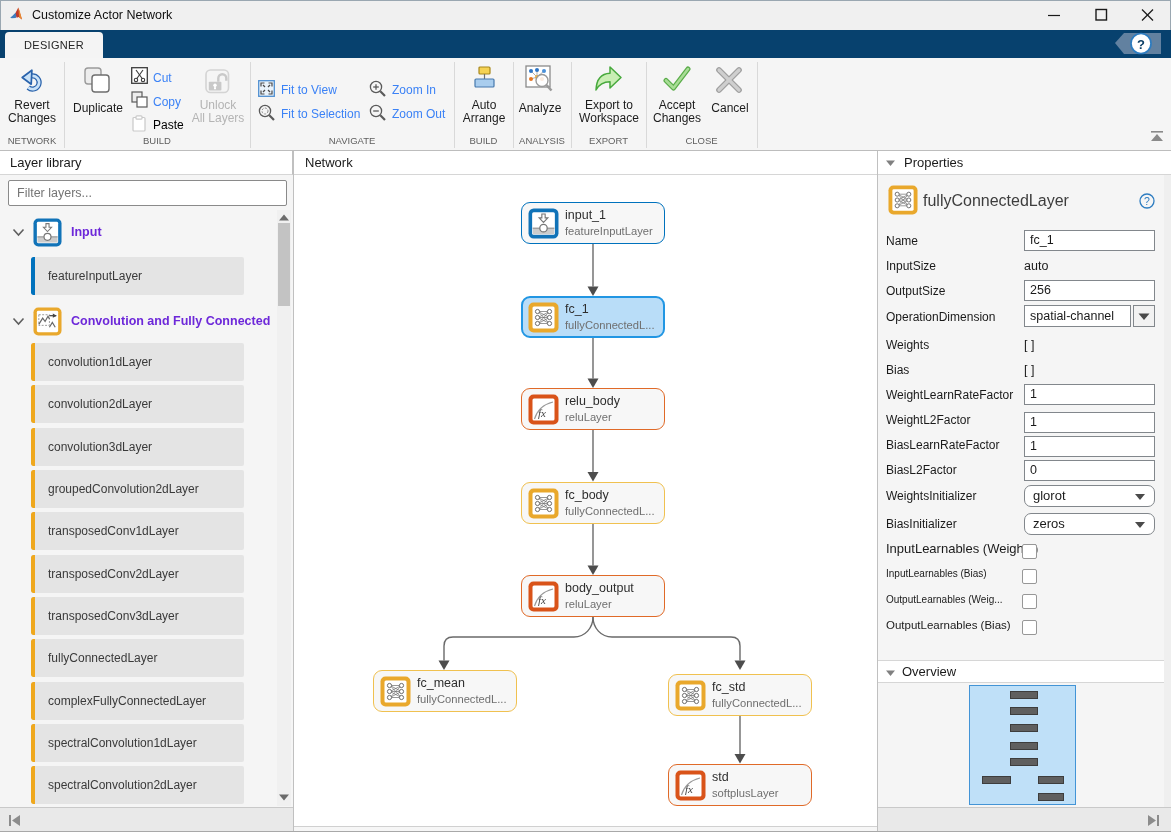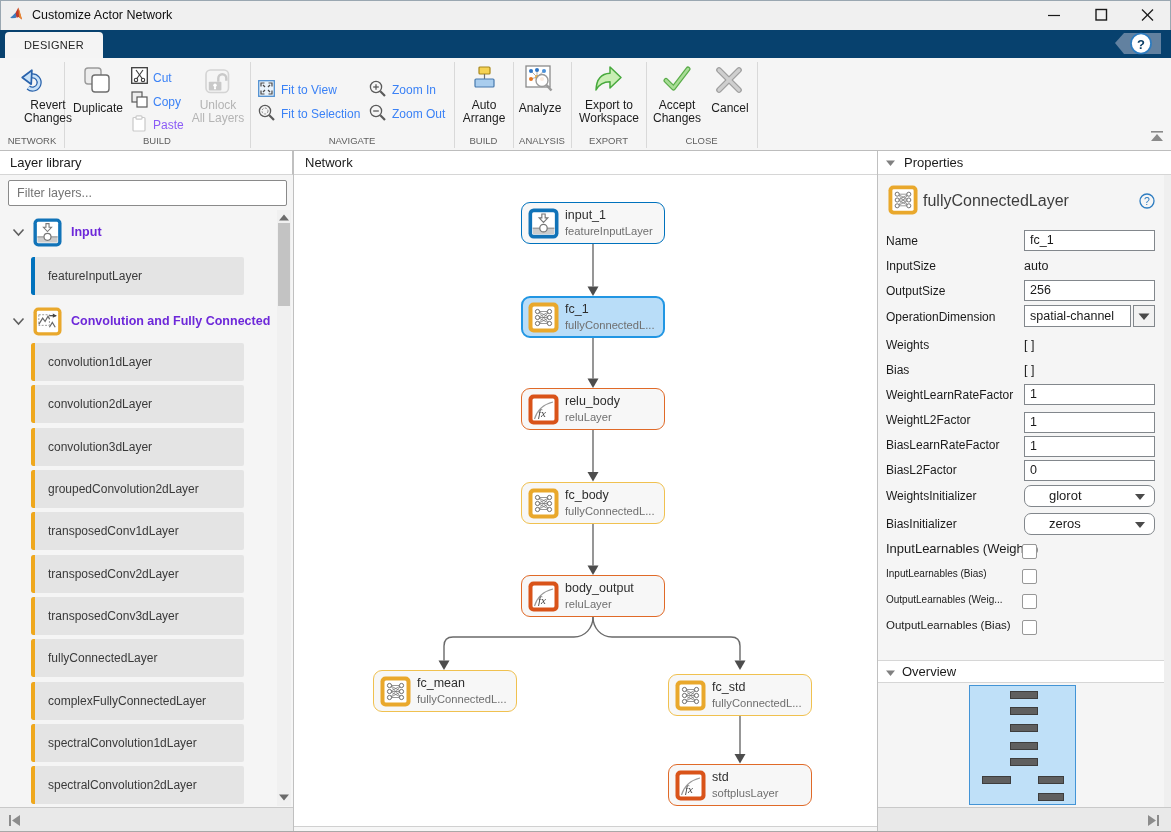--- a/index.html
+++ b/index.html
@@ -42,21 +42,21 @@
 .node.yellow { border-color:#f0c150; }
 .node.blue { border-color:#0072bd; }
 .node.sel { background:#b9ddf8; border:2.5px solid #2196e3; }
 .node .nicon { position:absolute; left:6px; top:5px; width:31px; height:31px; }
 .node .t1 { position:absolute; left:43px; top:5px; font-size:12.5px; color:#2e2e2e; }
 .node .t2 { position:absolute; left:43px; top:22px; font-size:11.2px; color:#6f6f6f; white-space:nowrap; }
 
 .plabel { position:absolute; left:886px; font-size:12px; color:#1a1a1a; }
 .pvalue { position:absolute; left:1024px; font-size:12.5px; color:#1a1a1a; }
 .pinput { position:absolute; left:1024px; width:131px; height:21px; background:#fff; border:1px solid #82878c; font-size:12.5px; color:#1a1a1a; line-height:19px; padding-left:5px; }
-.combo { position:absolute; left:1024px; width:131px; height:22px; background:#fff; border:1px solid #82878c; border-radius:7px; font-size:13px; color:#1a1a1a; line-height:20px; padding-left:24px; }
+.combo { position:absolute; left:1024px; width:131px; height:22px; background:#fff; border:1px solid #82878c; border-radius:7px; font-size:13px; color:#1a1a1a; line-height:20px; padding-left:8px; }
 .combo::after { content:""; position:absolute; right:9px; top:8px; border-left:5px solid transparent; border-right:5px solid transparent; border-top:6px solid #4a4a4a; }
 .cbox { position:absolute; left:1022px; width:15px; height:15px; background:#fff; border:1px solid #979797; border-radius:2px; }
 </style>
 </head>
 <body>
 
 <div class="abs" id="titlebar"></div>
 <svg class="abs" style="left:9px;top:6px" width="17" height="17" viewBox="0 0 17 17">
   <path d="M1.2 11.2 C3.6 10.4 4.6 8.6 6.6 6.8 L8.7 8.9 6.6 12.1 2.6 12.3 Z" fill="#3f7dbe"></path>
   <path d="M6.6 6.8 L9.3 1.4 13 13.4 9.8 11 7.6 11.8 Z" fill="#c0392b"></path>
@@ -95,21 +95,21 @@
 <div class="glabel" style="left:454px;width:59px">BUILD</div>
 <div class="glabel" style="left:513px;width:58px">ANALYSIS</div>
 <div class="glabel" style="left:571px;width:75px">EXPORT</div>
 <div class="glabel" style="left:646px;width:111px">CLOSE</div>
 
 <svg class="abs" style="left:19px;top:66px" width="27" height="27" viewBox="0 0 27 27">
   <path d="M9.26 21.56 A 6.6 6.6 0 1 0 12.92 9.93" fill="none" stroke="#2a63ac" stroke-width="5.2"></path>
   <path d="M9.26 21.56 A 6.6 6.6 0 1 0 12.92 9.93" fill="none" stroke="#c9e2f8" stroke-width="2.7"></path>
   <polygon points="3.2,11.5 12.9,4.2 12.2,18.2" fill="#c9e2f8" stroke="#2a63ac" stroke-width="1.7" stroke-linejoin="round"></polygon>
 </svg>
-<div class="btxt" style="left:18px;top:98.5px;width:60px">Revert<br>Changes</div>
+<div class="btxt" style="left:2px;top:98.5px;width:60px">Revert<br>Changes</div>
 
 <svg class="abs" style="left:83px;top:66px" width="28" height="28" viewBox="0 0 28 28">
   <rect x="2" y="2" width="16" height="16" rx="3" fill="#ededed" stroke="#9a9a9a" stroke-width="1.4"></rect>
   <rect x="9" y="9" width="17" height="17" rx="3" fill="#fff" stroke="#6e6e6e" stroke-width="1.4"></rect>
 </svg>
 <div class="btxt" style="left:67px;top:102px;width:62px">Duplicate</div>
 
 <svg class="abs" style="left:131px;top:67px" width="17" height="17" viewBox="0 0 17 17">
   <rect x="0.7" y="0.7" width="15.6" height="15.6" fill="#fff" stroke="#3c3c3c" stroke-width="1.3"></rect>
   <line x1="5" y1="3" x2="11.5" y2="12" stroke="#3c3c3c" stroke-width="1.1"></line>
@@ -120,21 +120,21 @@
 <div class="small-row" style="left:153px;top:71px">Cut</div>
 <svg class="abs" style="left:131px;top:91px" width="17" height="17" viewBox="0 0 17 17">
   <rect x="1" y="1" width="10" height="10" fill="#ededed" stroke="#5a5a5a" stroke-width="1.2"></rect>
   <rect x="6" y="6" width="10" height="10" fill="#fff" stroke="#5a5a5a" stroke-width="1.2"></rect>
 </svg>
 <div class="small-row" style="left:153px;top:95px">Copy</div>
 <svg class="abs" style="left:131px;top:115px" width="17" height="17" viewBox="0 0 17 17">
   <rect x="2" y="2.5" width="12" height="13.5" rx="1" fill="#fff" stroke="#c9c9c9" stroke-width="1.2"></rect>
   <rect x="5" y="0.8" width="6" height="3.4" rx="1" fill="#fff" stroke="#c9c9c9" stroke-width="1.2"></rect>
 </svg>
-<div class="small-row" style="left:153px;top:118px;color:#8b5cf6">Paste</div>
+<div class="small-row" style="left:153px;top:118px;color:#000000">Paste</div>
 
 <svg class="abs" style="left:205px;top:69px" width="25" height="25" viewBox="0 0 25 25">
   <rect x="1" y="1" width="22.5" height="22.5" rx="4.5" fill="none" stroke="#d4d4d4" stroke-width="1.6"></rect>
   <path d="M13.3 12.8 V9.2 a4 4 0 0 1 8 0 V11.8" fill="none" stroke="#c9c9c9" stroke-width="2.4"></path>
   <rect x="3.8" y="12.8" width="12.6" height="8.8" rx="0.8" fill="#c9c9c9"></rect>
   <circle cx="10" cy="16.2" r="1.7" fill="#fff"></circle>
   <polygon points="9.4,16.8 10.6,16.8 11.1,20.2 8.9,20.2" fill="#fff"></polygon>
 </svg>
 <div class="btxt dis" style="left:187px;top:98.5px;width:62px">Unlock<br>All Layers</div>
 

